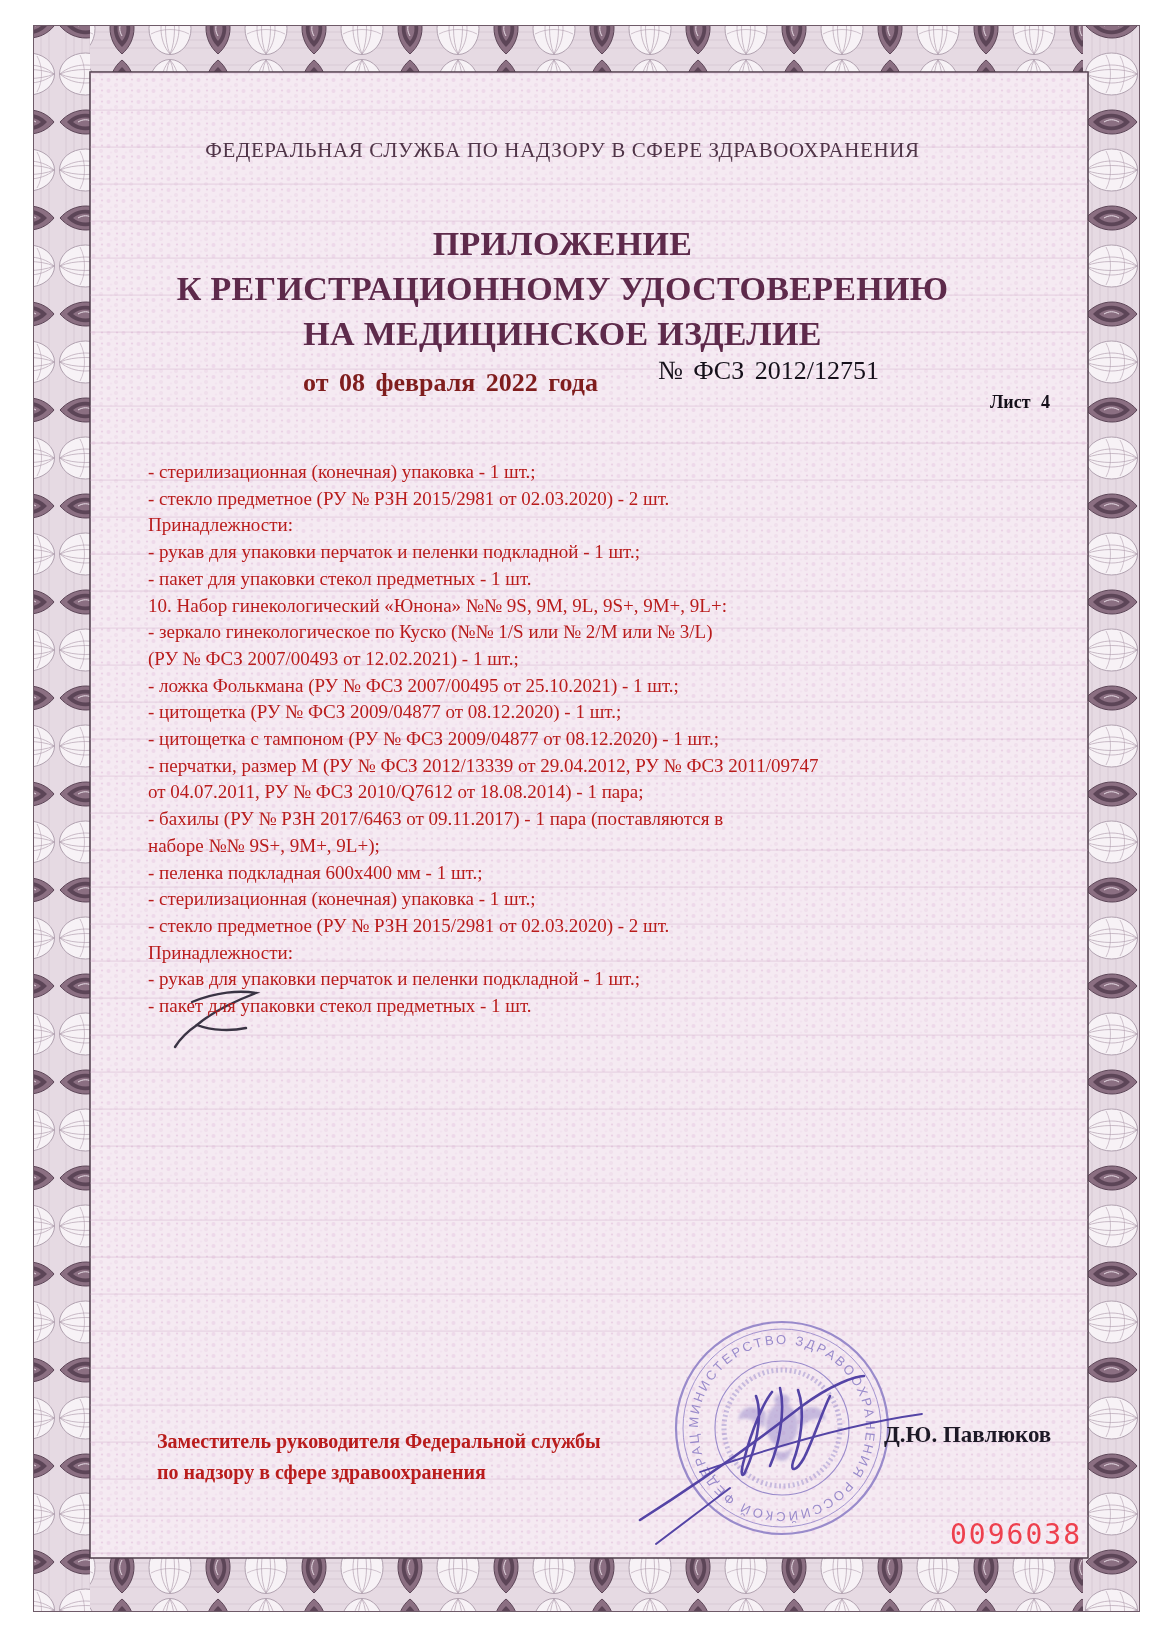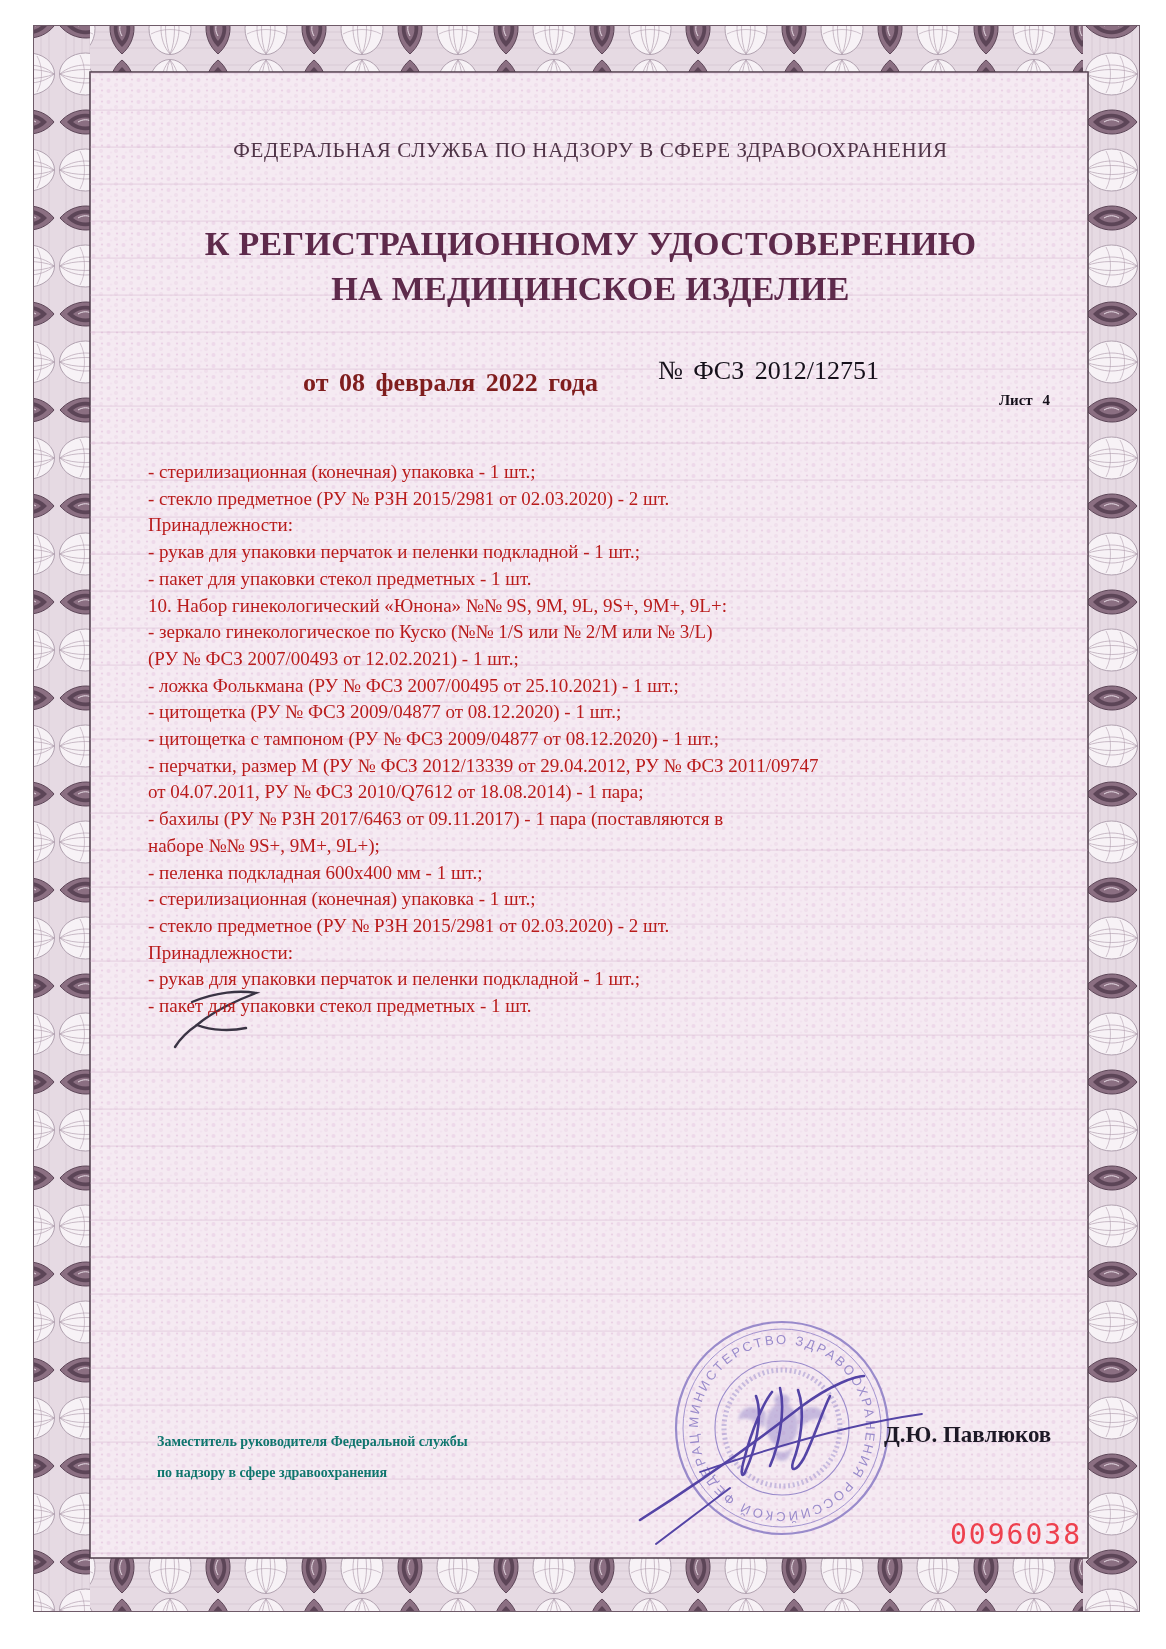--- a/index.html
+++ b/index.html
@@ -2,29 +2,29 @@
 <html><head>
 <meta charset="utf-8">
 <style>
   html,body{margin:0;padding:0;background:#ffffff;}
   .page{
     position:relative;width:1166px;height:1649px;overflow:hidden;
     font-family:"Liberation Serif",serif;background:#ffffff;
   }
   .bg{position:absolute;left:0;top:0;}
   .abs{position:absolute;white-space:nowrap;}
-  .center-col{left:90px;width:945px;text-align:center;margin-left:28px;}
+  .center-col{left:90px;width:945px;text-align:center;}
   .agency{top:136px;font-size:21px;line-height:28px;letter-spacing:0.6px;color:#503548;}
   .title{top:221px;font-size:34px;line-height:45px;font-weight:bold;color:#5e2a4b;letter-spacing:0.3px;}
   .meta-date{left:303px;top:368px;font-size:26px;font-weight:bold;color:#7f1d1d;word-spacing:4px;}
   .meta-number{left:658px;top:356px;font-size:26px;font-weight:normal;color:#15101a;word-spacing:4px;}
-  .sheet{left:900px;top:392px;width:150px;text-align:right;font-size:15px;font-weight:bold;color:#15101a;word-spacing:6px;}
+  .sheet{left:900px;top:392px;width:150px;text-align:right;font-size:18px;font-weight:bold;color:#15101a;word-spacing:6px;}
   .body-block{left:148px;top:459px;width:885px;font-size:19px;line-height:26.7px;color:#b91c1c;}
   .body-block div{white-space:nowrap;}
-  .sig-block{left:157px;top:1426px;font-size:14px;line-height:31px;font-weight:bold;color:#0f766e;}
+  .sig-block{left:157px;top:1426px;font-size:20px;line-height:31px;font-weight:bold;color:#b91c1c;}
   .sig-name{left:884px;top:1422px;font-size:23px;font-weight:bold;color:#1d1926;}
   .serial{left:950px;top:1518px;font-size:28px;letter-spacing:2px;color:#ee404e;
     font-family:"DejaVu Sans Mono",monospace;font-weight:normal;}
 </style>
 </head>
 <body>
 
 <div class="page">
 
   <svg class="bg" width="1166" height="1649" viewBox="0 0 1166 1649" xmlns="http://www.w3.org/2000/svg" xmlns:xlink="http://www.w3.org/1999/xlink">
@@ -106,20 +106,21 @@
       <path d="M192,1002 C216,992 240,990 256,993 C235,1001 212,1012 197,1025 C212,1031 232,1031 246,1028"></path>
       <path d="M197,1025 C188,1031 180,1039 175,1047"></path>
     </g>
   </svg>
 
   <div class="abs center-col agency">
     <div>ФЕДЕРАЛЬНАЯ СЛУЖБА ПО НАДЗОРУ В СФЕРЕ ЗДРАВООХРАНЕНИЯ</div>
   </div>
 
   <div class="abs center-col title">
+    <div>ПРИЛОЖЕНИЕ</div>
     <div>К РЕГИСТРАЦИОННОМУ УДОСТОВЕРЕНИЮ</div>
     <div>НА МЕДИЦИНСКОЕ ИЗДЕЛИЕ</div>
   </div>
 
   <div class="abs meta-date">от 08 февраля 2022 года</div>
   <div class="abs meta-number">№ ФСЗ 2012/12751</div>
   <div class="abs sheet">Лист 4</div>
 
   <div class="abs body-block">
     <div>- стерилизационная (конечная) упаковка - 1 шт.;</div>

